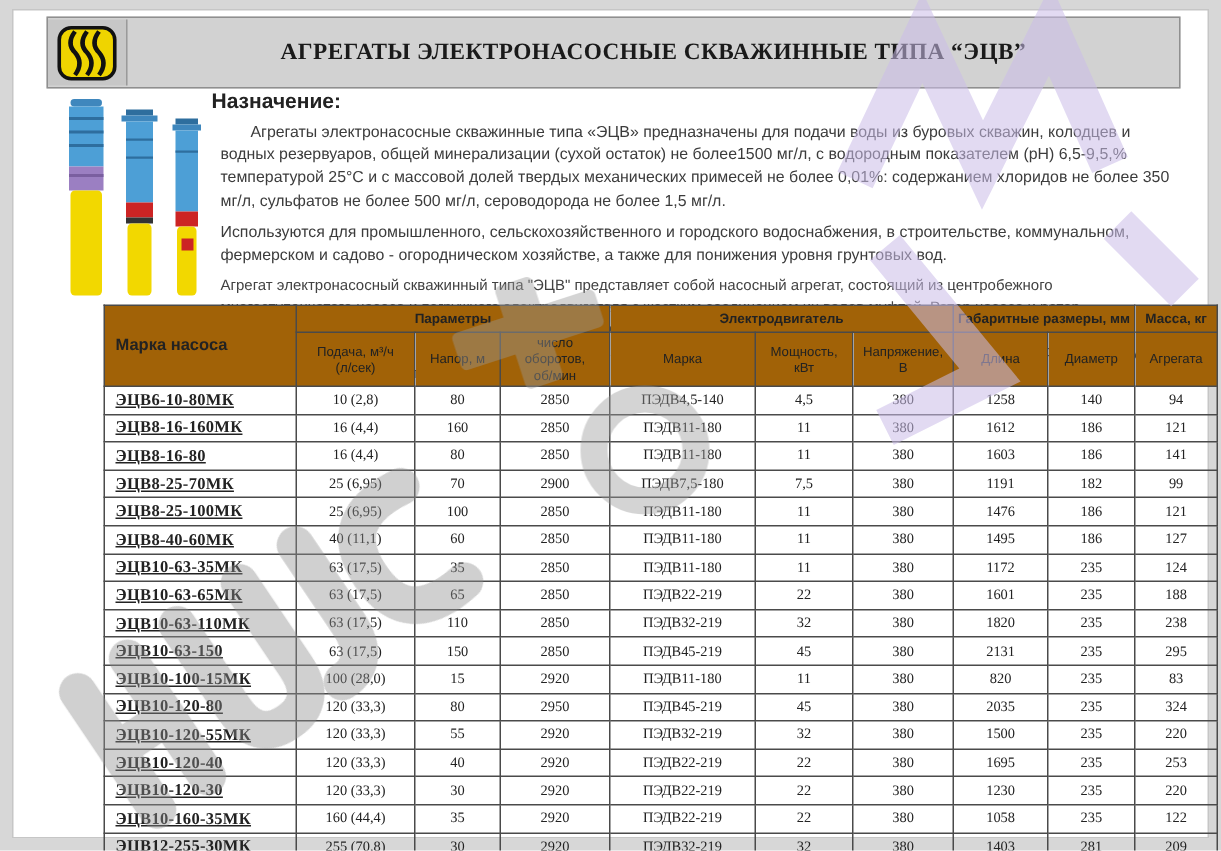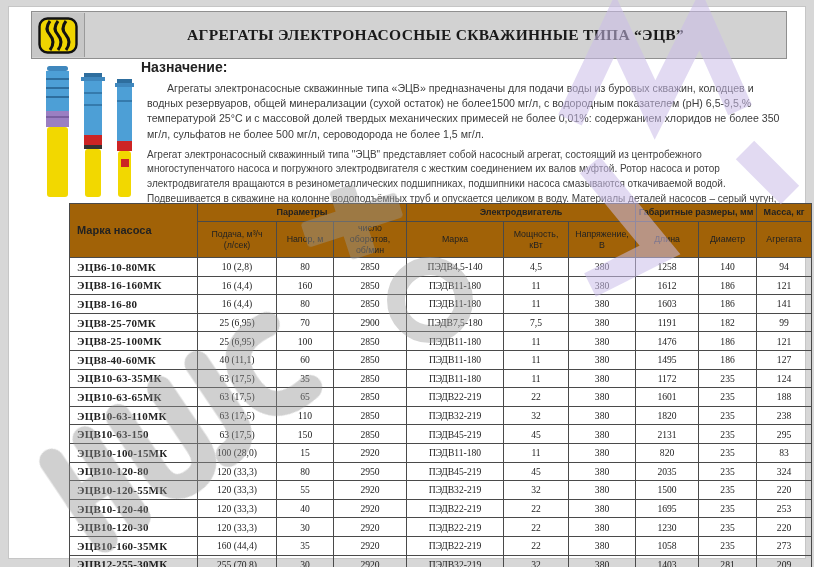--- a/index.html
+++ b/index.html
@@ -49,21 +49,21 @@
   }
   .pump-table thead th{
     font-family:"Liberation Sans",sans-serif;font-size:9px;font-weight:bold;
     white-space:pre-line;line-height:11px;background:#a16207;
   }
   .pump-table thead tr.sub th{font-weight:normal;font-size:8.8px;}
   .pump-table thead th.grp{height:15px;}
   .pump-table tbody td{font-size:9.6px;height:15.6px;}
   .pump-table tbody td.name{
     text-align:left;font-weight:bold;font-size:11px;padding-left:7px;
-    letter-spacing:.2px;white-space:nowrap;
+    letter-spacing:.2px;white-space:nowrap;text-decoration:underline;
   }
   
   .wm{position:absolute;left:0;top:0;width:814px;height:567px;pointer-events:none;}
 </style>
 </head>
 <body>
 
 <div class="page">
 
   <div class="header-bar">
@@ -108,20 +108,21 @@
         <rect x="82" y="78" width="15" height="10" fill="#cc2424"></rect>
         <rect x="83" y="88" width="13" height="46" rx="3" fill="#f2d800"></rect>
         <rect x="86" y="96" width="8" height="8" fill="#cc2424"></rect>
       </g>
     </svg>
   </div>
 
   <div class="intro">
     <h2>Назначение:</h2>
     <p class="indent">Агрегаты электронасосные скважинные типа «ЭЦВ» предназначены для подачи воды из буровых скважин, колодцев и водных резервуаров, общей минерализации (сухой остаток) не более1500 мг/л, с водородным показателем (рН) 6,5-9,5,% температурой 25°С и с массовой долей твердых механических примесей не более 0,01%: содержанием хлоридов не более 350 мг/л,  сульфатов не более 500 мг/л, сероводорода не более 1,5 мг/л.</p>
+    <p>Используются для промышленного, сельскохозяйственного и городского водоснабжения, в строительстве, коммунальном, фермерском и садово - огородническом хозяйстве, а также для понижения уровня грунтовых вод.</p>
     <p class="small">Агрегат электронасосный скважинный типа "ЭЦВ" представляет собой насосный агрегат, состоящий из центробежного многоступенчатого насоса и погружного электродвигателя с жестким соединением их валов муфтой. Ротор насоса и ротор электродвигателя вращаются в резинометаллических подшипниках, подшипники насоса смазываются откачиваемой водой. Подвешивается в скважине на колонне водоподъёмных труб и опускается целиком в воду. Материалы деталей насосов – серый чугун, углеродистая сталь, фторопласт, пластик.</p>
   </div>
 
   <table class="pump-table">
     <colgroup>
       <col style="width:128px">
         <col style="width:79px">
         <col style="width:57px">
       <col style="width:73px">
         <col style="width:97px">
@@ -340,21 +341,21 @@
         <tr>
           <td class="name">ЭЦВ10-160-35МК</td>
           <td>160 (44,4)</td>
           <td>35</td>
           <td>2920</td>
           <td>ПЭДВ22-219</td>
           <td>22</td>
           <td>380</td>
           <td>1058</td>
           <td>235</td>
-          <td>273</td>
+          <td>122</td>
         </tr>
         <tr>
           <td class="name">ЭЦВ12-255-30МК</td>
           <td>255 (70,8)</td>
           <td>30</td>
           <td>2920</td>
           <td>ПЭДВ32-219</td>
           <td>32</td>
           <td>380</td>
           <td>1403</td>

